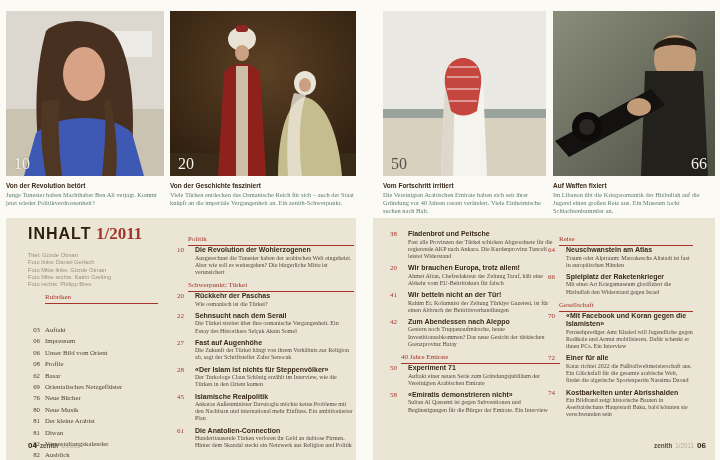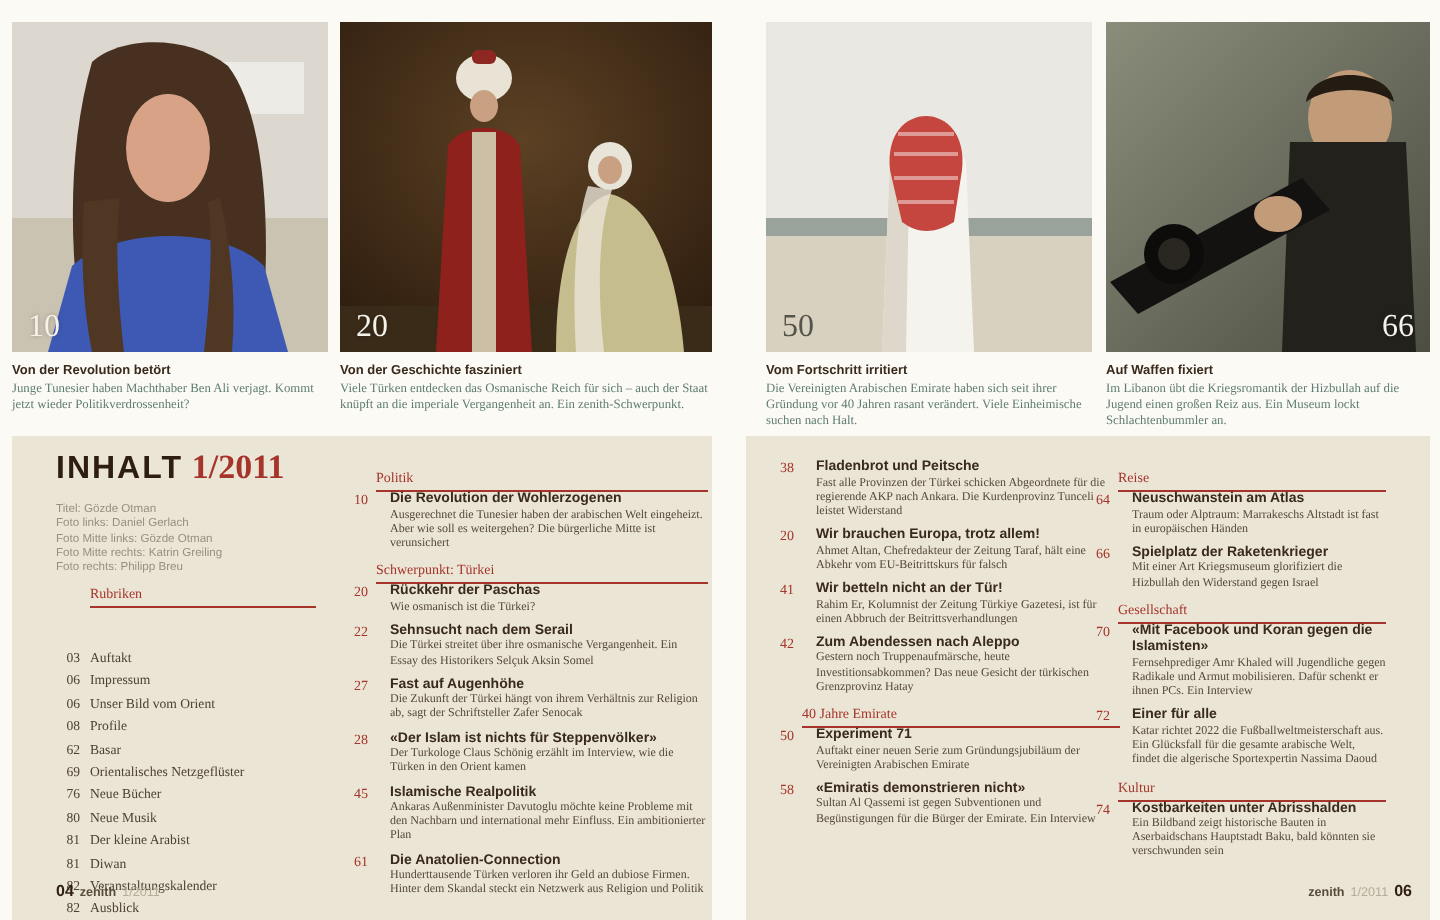--- a/index.html
+++ b/index.html
@@ -325,21 +325,20 @@
     <div class="entry">
       <span class="pg">70</span>
       <div class="etitle">«Mit Facebook und Koran gegen die Islamisten»</div>
       <div class="edesc">Fernsehprediger Amr Khaled will Jugendliche gegen Radikale und Armut mobilisieren. Dafür schenkt er ihnen PCs. Ein Interview</div>
     </div>
     <div class="entry">
       <span class="pg">72</span>
       <div class="etitle">Einer für alle</div>
       <div class="edesc">Katar richtet 2022 die Fußballweltmeisterschaft aus. Ein Glücksfall für die gesamte arabische Welt, findet die algerische Sportexpertin Nassima Daoud</div>
     </div>
-    <div class="sec-header">Kultur</div>
     <div class="entry">
       <span class="pg">74</span>
       <div class="etitle">Kostbarkeiten unter Abrisshalden</div>
       <div class="edesc">Ein Bildband zeigt historische Bauten in Aserbaidschans Hauptstadt Baku, bald könnten sie verschwunden sein</div>
     </div>
   </div>
 
 <div class="folio" id="folio-left">
   <span class="fnum">04</span><span class="fmag">zenith</span><span class="fiss">1/2011</span>
 </div>

